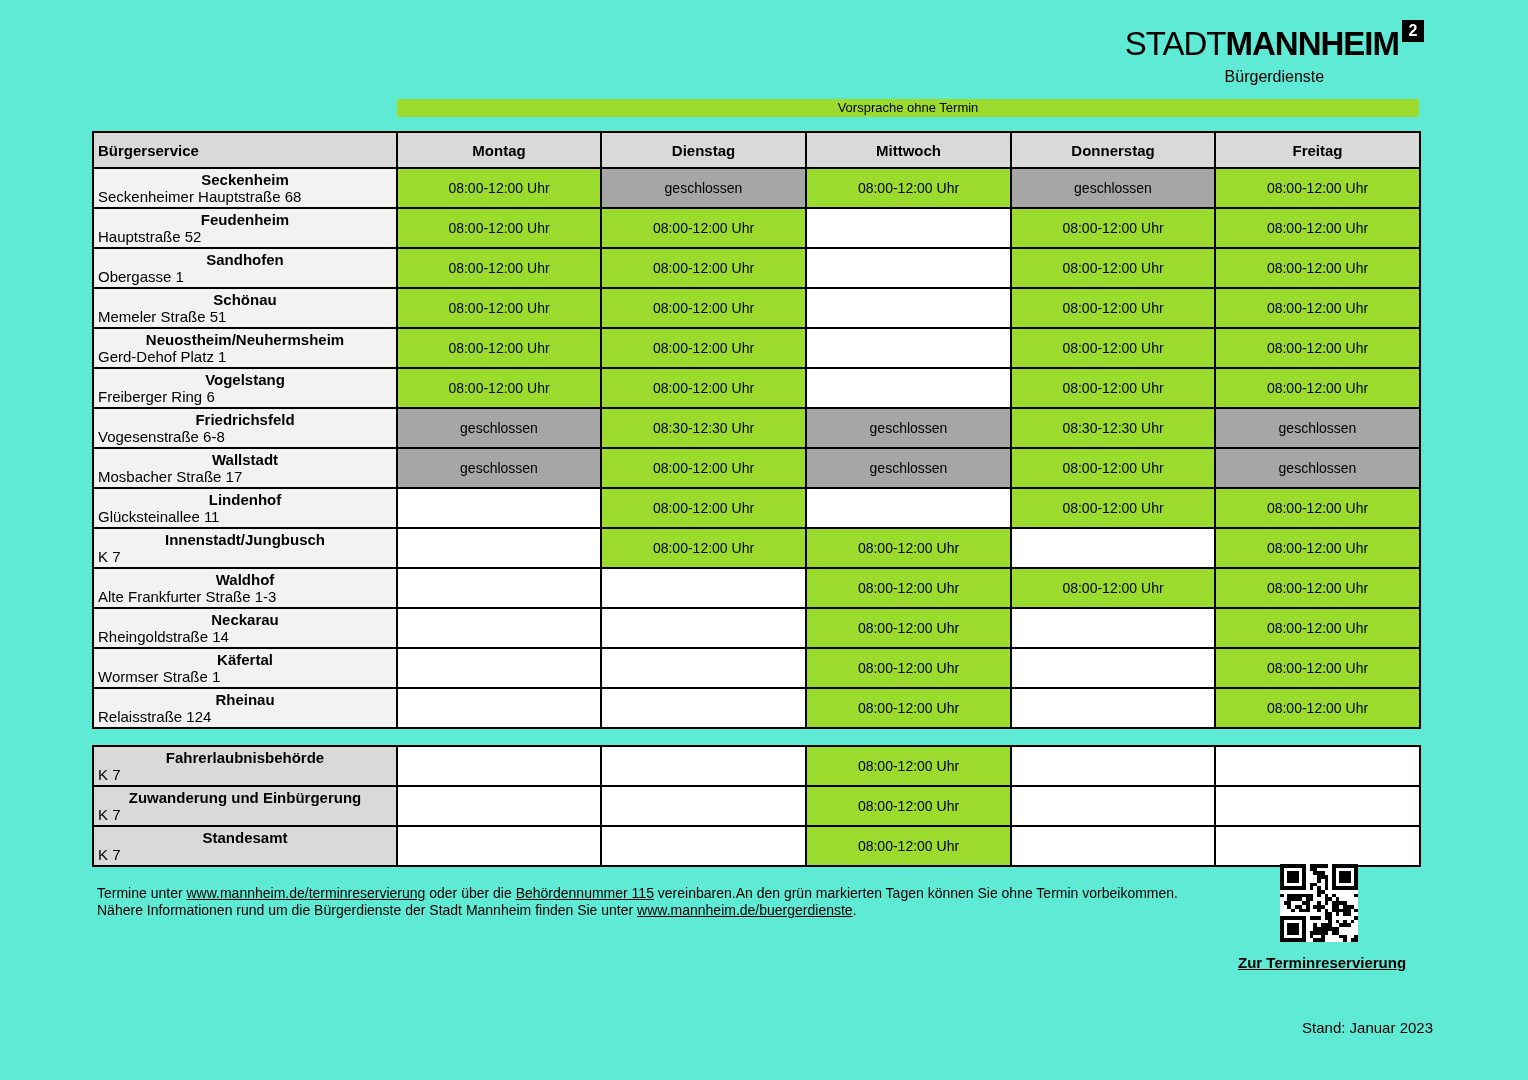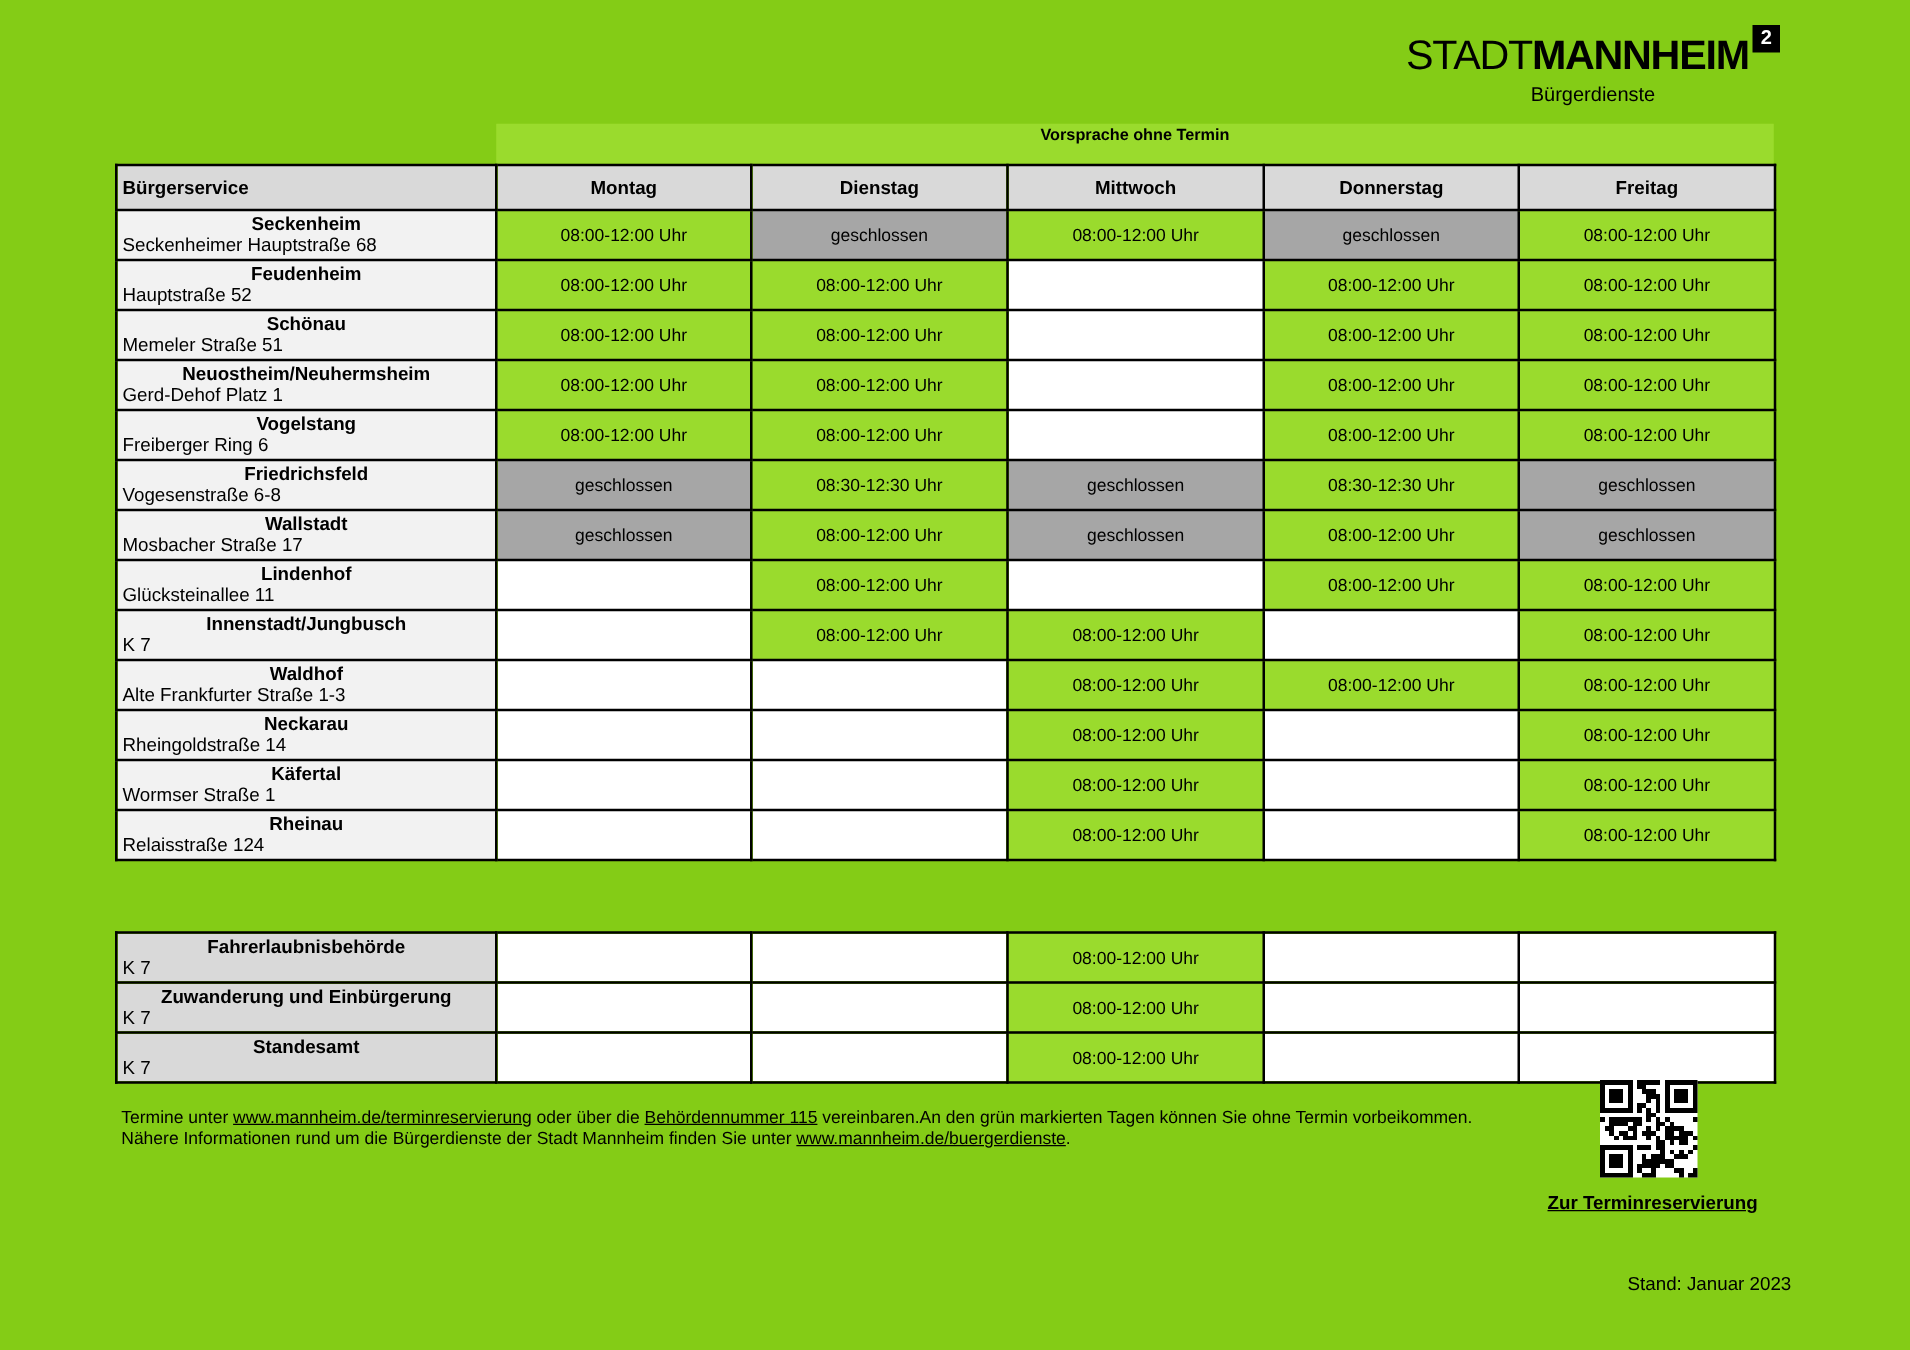--- a/index.html
+++ b/index.html
@@ -3,38 +3,38 @@
 <meta charset="utf-8">
 <style>
   html,body { margin:0; padding:0; background:#fff; }
   body {
     width:1528px; height:1080px;
     font-family:"Liberation Sans", sans-serif;
     color:#000;
     position:relative;
     overflow:hidden;
   }
-  .page { position:relative; width:1528px; height:1080px; background:#84cc16; }
+  .page { position:relative; width:1528px; height:1080px; background:#5eead4; }
 
   
   .logo-block { position:absolute; top:26px; right:104px; text-align:center; }
   .logo-line { font-size:33px; line-height:36px; letter-spacing:-1px; white-space:nowrap; }
   .logo-stadt { font-weight:normal; }
   .logo-mannheim { font-weight:bold; }
   .logo-sup {
     display:inline-block; width:22px; height:22px; background:#000; color:#fff;
     font-weight:bold; font-size:16px; line-height:22px; text-align:center;
     letter-spacing:0; vertical-align:top; position:relative; top:-6px; margin-left:3px;
   }
   .logo-subtitle { font-weight:normal; font-size:16px; margin-top:6px; }
 
   
   .banner {
-    position:absolute; left:397px; top:99px; width:1022px; height:32px;
-    background:var(--green); font-weight:bold; font-size:13px; line-height:18px;
+    position:absolute; left:397px; top:99px; width:1022px; height:18px;
+    background:var(--green); font-weight:normal; font-size:13px; line-height:18px;
     text-align:center;
   }
 
   
   table.grid { border-collapse:collapse; table-layout:fixed; position:absolute; left:92px; }
   table.grid th, table.grid td { border:2px solid #000; overflow:hidden; }
   .main-table { top:131px; width:1327px; }
   .extra-table { top:745px; width:1327px; }
   .main-table th { background:var(--header-gray); font-size:15px; font-weight:bold; height:32px; text-align:center; }
   .main-table th.first { text-align:left; padding-left:4px; }
@@ -97,20 +97,31 @@
           <td class="day-cell open">08:00-12:00 Uhr</td>
           <td class="day-cell closed">geschlossen</td>
           <td class="day-cell open">08:00-12:00 Uhr</td>
           <td class="day-cell closed">geschlossen</td>
           <td class="day-cell open">08:00-12:00 Uhr</td>
         </tr>
         <tr>
           <td class="label-cell">
             <div class="loc-name">Feudenheim</div>
             <div class="loc-addr">Hauptstraße 52</div>
+          </td>
+          <td class="day-cell open">08:00-12:00 Uhr</td>
+          <td class="day-cell open">08:00-12:00 Uhr</td>
+          <td class="day-cell none"></td>
+          <td class="day-cell open">08:00-12:00 Uhr</td>
+          <td class="day-cell open">08:00-12:00 Uhr</td>
+        </tr>
+        <tr>
+          <td class="label-cell">
+            <div class="loc-name">Sandhofen</div>
+            <div class="loc-addr">Obergasse 1</div>
           </td>
           <td class="day-cell open">08:00-12:00 Uhr</td>
           <td class="day-cell open">08:00-12:00 Uhr</td>
           <td class="day-cell none"></td>
           <td class="day-cell open">08:00-12:00 Uhr</td>
           <td class="day-cell open">08:00-12:00 Uhr</td>
         </tr>
         <tr>
           <td class="label-cell">
             <div class="loc-name">Schönau</div>

